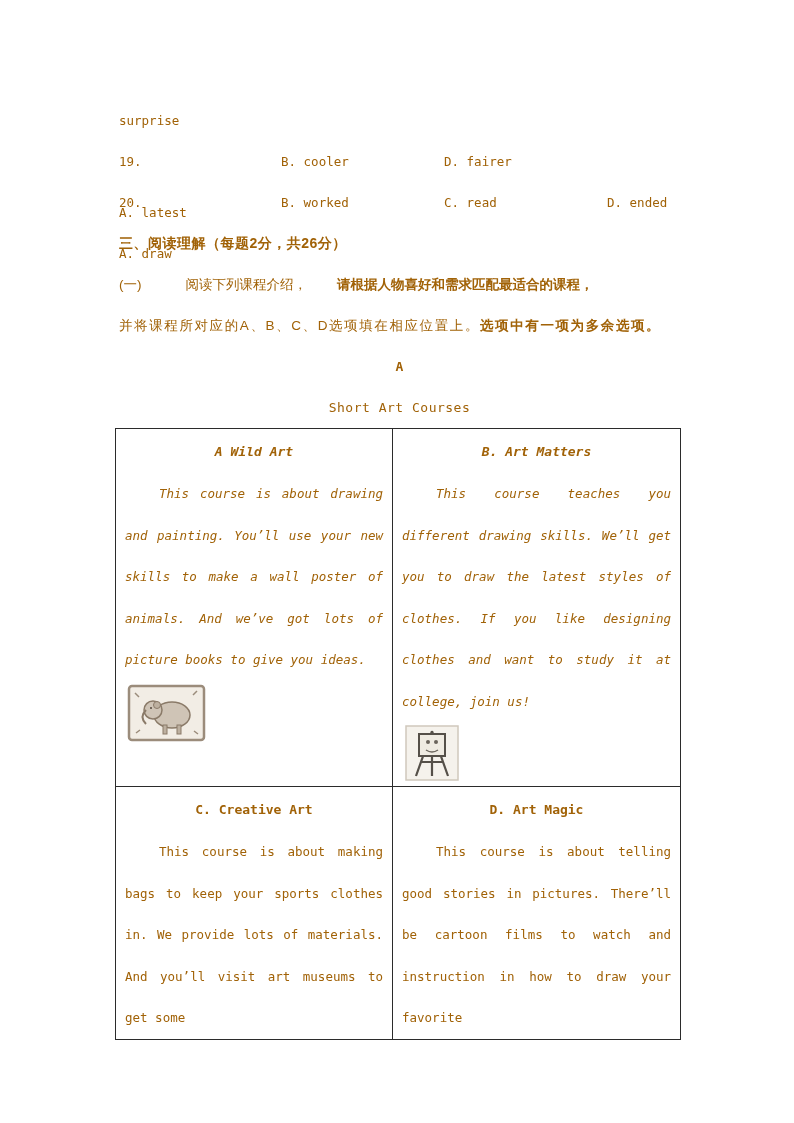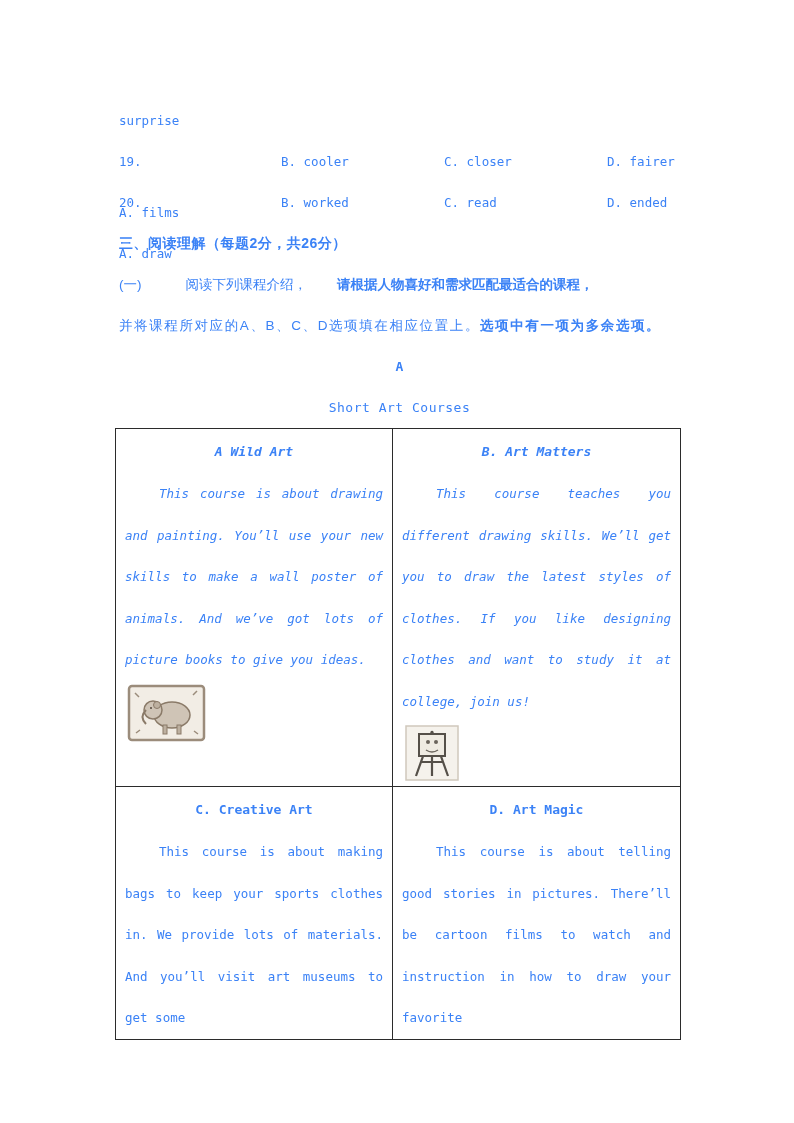--- a/index.html
+++ b/index.html
@@ -3,21 +3,21 @@
 <meta charset="utf-8">
 <style>
   html,body{margin:0;padding:0;background:#ffffff;}
   .page{
     position:relative;
     width:794px;height:1123px;
     background:#ffffff;
     box-sizing:border-box;
     padding:100px 114px 0 119px;
     font-family:"DejaVu Sans Mono","Liberation Mono",monospace;
-    color:#3b82f6;
+    color:#a16207;
     overflow:hidden;
   }
   .line{height:41px;line-height:41px;font-size:12.5px;white-space:nowrap;}
   .opt-row{display:grid;grid-template-columns:162px 163px 163px auto;height:41px;line-height:41px;font-size:12.5px;}
   .opt-first{display:flex;gap:10px;flex-direction:column;}
   .zh{font-family:"Liberation Sans","DejaVu Sans",sans-serif;}
   .section-heading{font-weight:700;font-size:14px;height:41px;line-height:41px;letter-spacing:0.5px;}
   .instr{height:41px;line-height:41px;font-size:13.5px;display:flex;}
   .instr .seg1{margin-right:44px;}
   .instr .seg2{margin-right:30px;}
@@ -56,24 +56,23 @@
 </head>
 <body>
 
 <div class="page">
 
   <div class="line">surprise</div>
 
   <div class="opt-row">
     <span class="opt-first">
       <span>19.</span>
-      <span>A. films</span>
+      <span>A. latest</span>
     </span>
     <span>B. cooler</span>
-    <span>C. closer</span>
     <span>D. fairer</span>
   </div>
 
   <div class="opt-row">
     <span class="opt-first">
       <span>20.</span>
       <span>A. draw</span>
     </span>
     <span>B. worked</span>
     <span>C. read</span>

